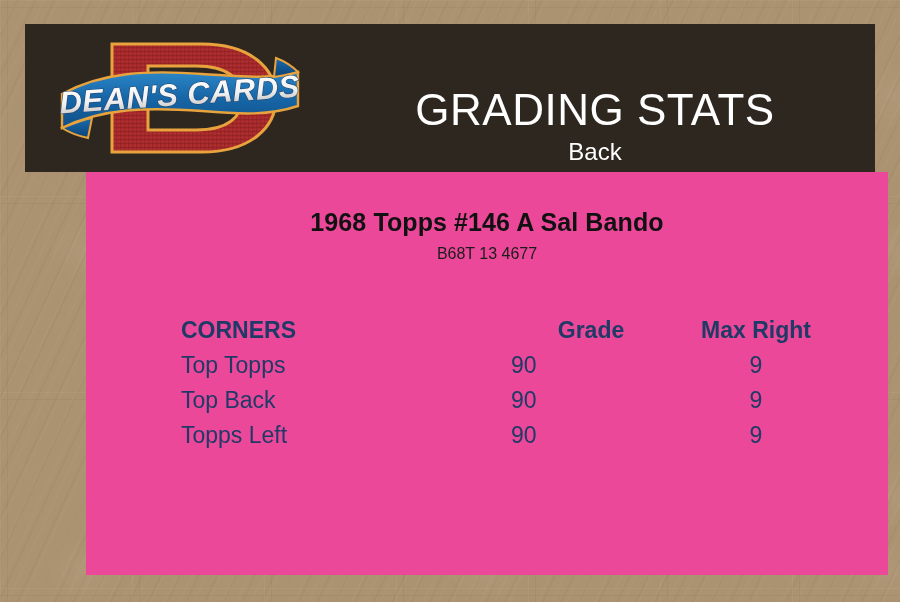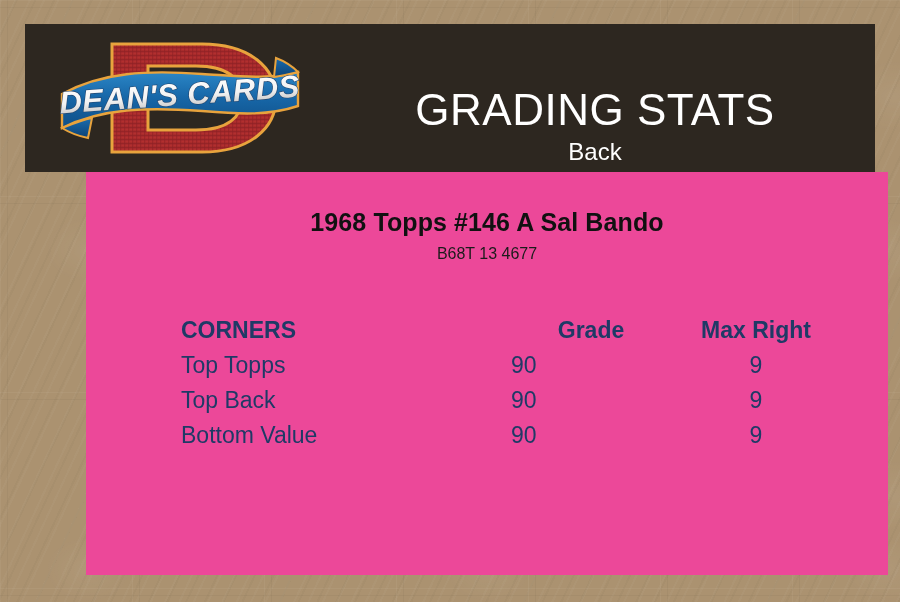--- a/index.html
+++ b/index.html
@@ -239,20 +239,20 @@
         <td class="col-label">Top Topps</td>
         <td class="col-value">90</td>
         <td class="col-max">9</td>
       </tr>
       <tr>
         <td class="col-label">Top Back</td>
         <td class="col-value">90</td>
         <td class="col-max">9</td>
       </tr>
       <tr>
-        <td class="col-label">Bottom Value</td>
+        <td class="col-label">Topps Left</td>
         <td class="col-value">90</td>
         <td class="col-max">9</td>
       </tr>
     </tbody>
   </table>
 
 </div>
 
 </body></html>

